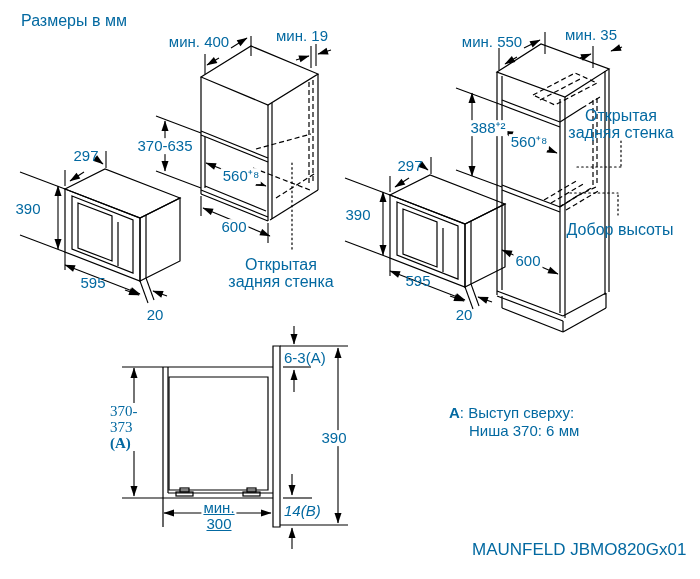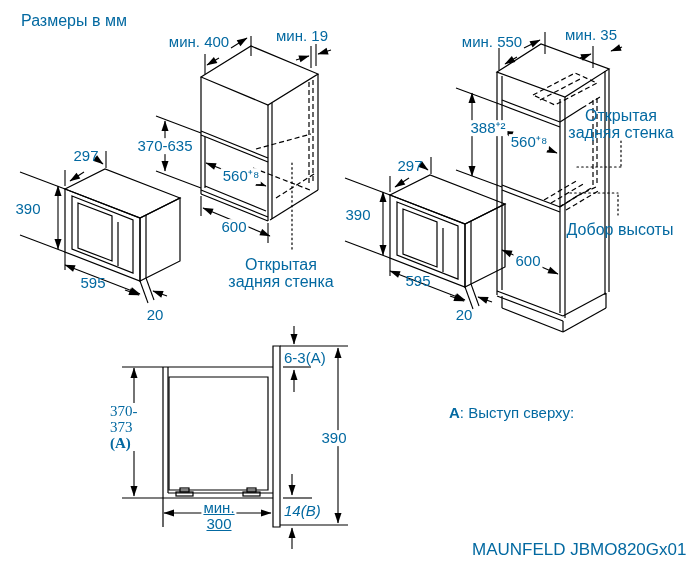--- a/index.html
+++ b/index.html
@@ -231,17 +231,18 @@
 <div class="lbl tl" style="left:284px;top:350px;">6-3(A)</div>
 <div class="lbl bg" style="left:334px;top:438px;">390</div>
 <div class="lbl bg mm2" style="left:219px;top:516px;">
   <span style="display:block">мин.</span>
   <span style="display:block">300</span>
 </div>
 <div class="lbl tl" style="left:284px;top:503px;font-style:italic;">14(B)</div>
 
 <div class="lbl tl notes" style="left:417px;top:404px;margin-left:32px;">
   <div><b>A</b><span>: Выступ сверху:</span></div>
+  <div class="ind">Ниша 370: 6 мм</div>
 </div>
 
 <div class="lbl tl footer" style="left:472px;top:541px;">MAUNFELD JBMO820Gx01</div>
 
 </div>
 
 </body></html>

